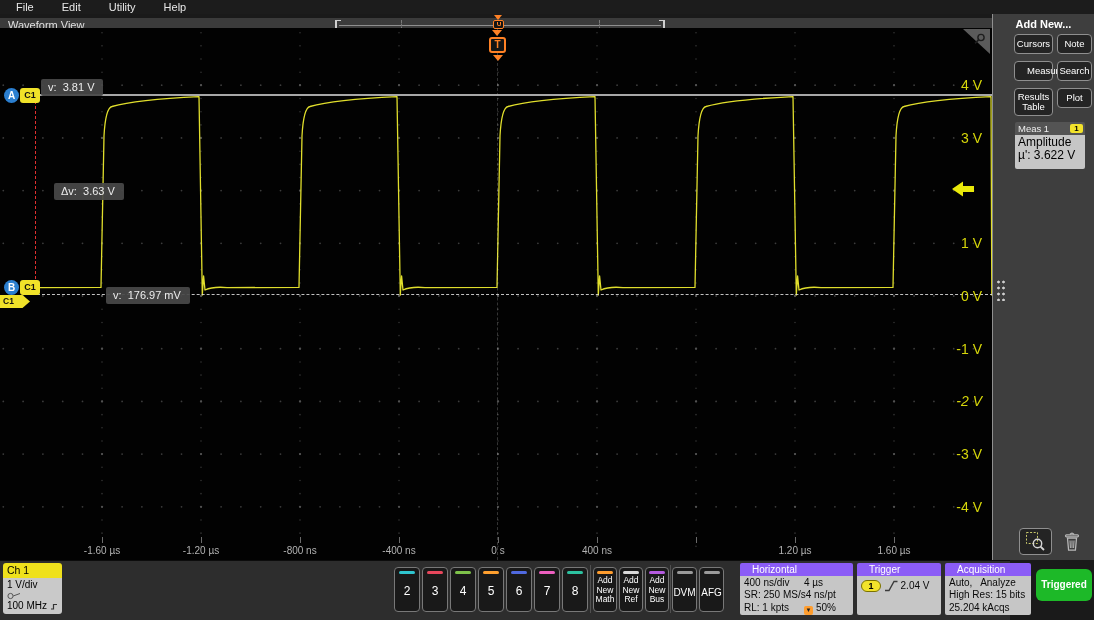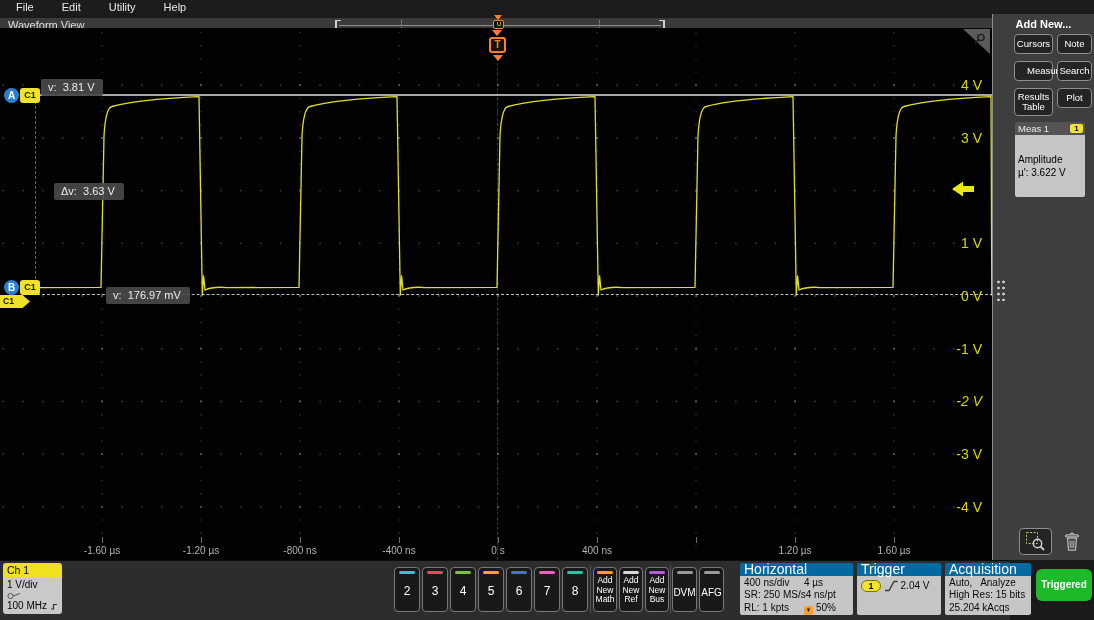--- a/index.html
+++ b/index.html
@@ -41,38 +41,38 @@
   #tFlag{position:absolute;left:489px;top:37px;width:17px;height:16px;background:#141414;border:2px solid #ff8125;border-radius:3px;color:#ff8125;font-size:10px;font-weight:bold;text-align:center;line-height:12px}
 
   
   #sidebar{position:absolute;left:992px;top:14px;width:102px;height:546px;background:#3e3e3e;border-left:1px solid #8f8f8f}
   #sbTitle{position:absolute;left:0;top:4px;width:100%;text-align:center;font-size:11px;font-weight:bold;color:#fff}
   #sbGrid{position:absolute;left:21px;top:20px;display:grid;grid-template-columns:39px 35px;column-gap:4px;row-gap:7px}
   .btn{background:#242424;border:1px solid #8f8f8f;border-radius:4px;color:#fff;display:flex;align-items:center;justify-content:center;text-align:center;font-size:9.5px;line-height:10px;white-space:pre-line}
   #measCard{position:absolute;left:22px;top:108px;width:70px;border-radius:2px;overflow:hidden}
   #measHead{background:#545454;height:13px;font-size:9.5px;color:#eee;line-height:13px;padding:0 3px;position:relative}
   #measBadge{position:absolute;right:2px;top:2px;width:13px;height:9px;background:#f3e32b;border-radius:2px;color:#000;font-size:8px;font-weight:bold;text-align:center;line-height:9px}
-  #measBody{background:#c6c6c6;color:#000;font-size:10px;line-height:13px;padding:18px 3px;min-height:34px}
+  #measBody{background:#c6c6c6;color:#000;font-size:12px;line-height:13px;padding:1px 3px;min-height:34px}
   #grip{position:absolute;left:3px;top:265px;width:9px;height:22px;background-image:radial-gradient(#cfcfcf 1px,transparent 1.4px);background-size:5px 6px}
   #zoomToolBtn{position:absolute;left:26px;top:514px;width:33px;height:27px}
   #trashBtn{position:absolute;left:63px;top:514px;width:31px;height:27px;display:flex;align-items:center;justify-content:center}
 
   
   #bottombar{position:absolute;left:0;top:560px;width:1010px;height:60px;background:#2d2d2d;border-top:1px solid #0c0c0c}
   #ch1card{position:absolute;left:3px;top:2px;width:59px;height:51px;border-radius:3px;overflow:hidden}
   #ch1head{background:#efe11c;color:#000;font-size:10.5px;height:15px;line-height:15px;padding:0 4px}
   #ch1body{background:#c9c9c9;color:#000;font-size:10px;height:36px;padding:1px 4px;line-height:12px}
   .chbtn{position:absolute;top:6px;width:26px;height:45px;background:#191919;border:1px solid #787878;border-radius:4px}
   .stripe{margin:3px auto 0;width:16px;height:3px;border-radius:2px}
   .chbtn .lbl{color:#fff;text-align:center;font-size:12px;margin-top:10px}
   .chbtn .lbl3{color:#fff;text-align:center;font-size:8.5px;line-height:9.5px;margin-top:2px;white-space:pre-line}
   .chbtn .lbl1{color:#fff;text-align:center;font-size:10px;margin-top:13px}
   .vdiv{position:absolute;top:4px;width:1px;height:48px;background:#505050}
   .panel{position:absolute;top:2px;height:52px;border-radius:2px;overflow:hidden}
-  .phead{background:#0369a1;color:#fff;font-size:14px;height:13px;line-height:13px;padding:0 4px}
+  .phead{background:#8b5cf6;color:#fff;font-size:10px;height:13px;line-height:13px;padding:0 12px}
   .pbody{background:#c6c6c6;color:#0a0a0a;font-size:10px;height:39px;padding:1px 4px}
   .hrow{display:flex;line-height:12.4px;white-space:pre}
   .hcol1{flex:0 0 60px}
   .posicon{display:inline-block;width:9px;height:9px;background:#ff9d2e;border-radius:2px;color:#222;font-size:6px;line-height:9px;text-align:center;vertical-align:-1px;margin-right:3px;font-weight:bold}
   #trigPill{display:inline-block;width:20px;height:12px;background:#f3e32b;border:1px solid #7b7200;border-radius:6px;color:#000;font-size:9px;font-weight:bold;text-align:center;line-height:11px;vertical-align:middle}
   .acq-line{white-space:pre;line-height:12.4px}
   #triggeredBadge{position:absolute;left:1036px;top:8px;width:56px;height:32px;border-radius:6px;color:#fff;font-size:10px;font-weight:bold;text-align:center;line-height:32px}
 </style>
 </head>
 <body>

